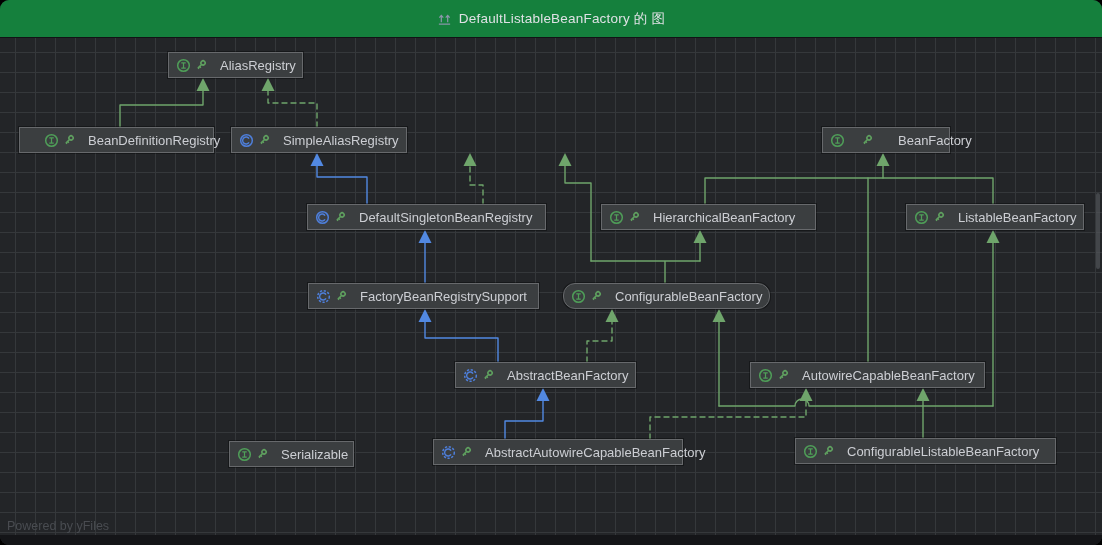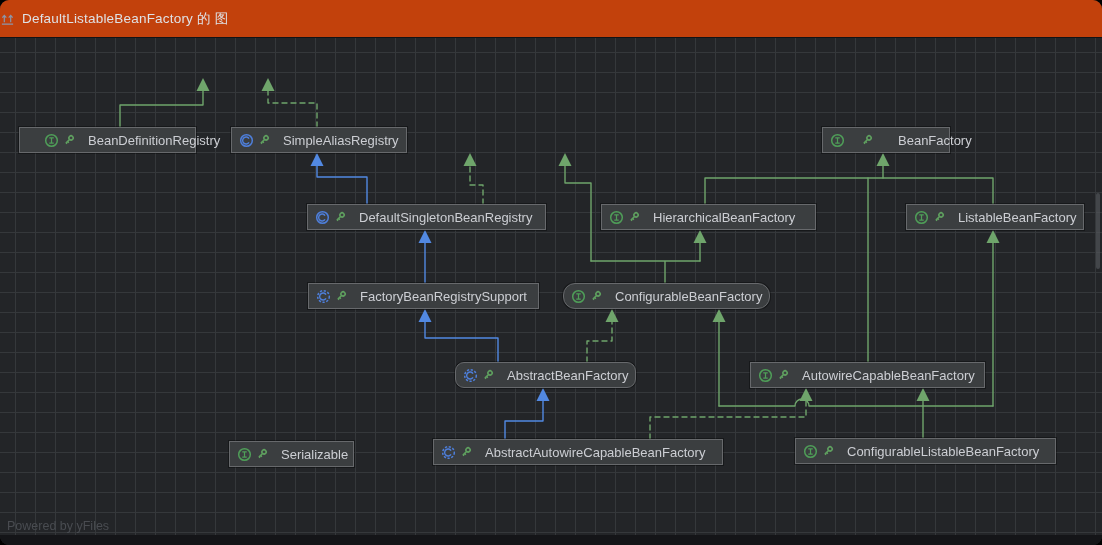--- a/index.html
+++ b/index.html
@@ -1,19 +1,19 @@
 <!DOCTYPE html>
 <html><head>
 <meta charset="utf-8">
 <style>
   html,body{margin:0;padding:0;background:#000;}
   *{box-sizing:border-box;}
   body{font-family:"Liberation Sans", sans-serif;}
   .window{position:relative;width:1102px;height:545px;background:#232528;border-radius:9px;overflow:hidden;}
-  .titlebar{position:absolute;left:0;top:0;width:100%;height:38px;background:#c2410c;border-bottom:1px solid #121316;display:flex;align-items:center;justify-content:flex-start;gap:7px;z-index:5;}
+  .titlebar{position:absolute;left:0;top:0;width:100%;height:38px;background:#15803d;border-bottom:1px solid #121316;display:flex;align-items:center;justify-content:center;gap:7px;z-index:5;}
   .titlebar .title{color:#dfe1e5;font-size:13.5px;letter-spacing:.2px;}
   .canvas{position:absolute;left:0;top:38px;width:1102px;height:497px;
     background-color:#232528;
     background-image:linear-gradient(#35383b 1px, transparent 1px),linear-gradient(90deg,#35383b 1px, transparent 1px);
     background-size:20px 20px;background-position:-5px -6px;}
   .footer{position:absolute;left:0;bottom:0;width:100%;height:10px;background:#141518;z-index:4;}
   svg.edges{position:absolute;left:0;top:0;z-index:1;pointer-events:none;}
   .node{position:absolute;height:26px;background:#3b3e40;border:1px solid #67696c;display:flex;align-items:center;padding-left:7px;z-index:2;box-shadow:0 0 0 1px rgba(0,0,0,.35);}
   .node .label{color:#ccced3;font-size:13px;margin-left:13px;white-space:nowrap;}
   .tico{width:15px;height:15px;flex:0 0 auto;}
@@ -109,21 +109,30 @@
       <polygon points="993,230 986.5,243 999.5,243"></polygon>
     </g>
     <g fill="#5289e2">
       <polygon points="317,153 310.5,166 323.5,166"></polygon>
       <polygon points="425,309 418.5,322 431.5,322"></polygon>
       <polygon points="425,230 418.5,243 431.5,243"></polygon>
       <polygon points="543,388 536.5,401 549.5,401"></polygon>
     </g>
   </svg>
 
-  <div class="node" style="left:19px;top:127px;width:177px;padding-left:24px;">
+  <div class="node" style="left:168px;top:52px;width:135px;">
+    <svg class="tico">
+        <use href="#ic-interface"></use>
+      </svg>
+    <svg class="kico">
+        <use href="#ic-key"></use>
+      </svg>
+    <span class="label">AliasRegistry</span>
+  </div>
+  <div class="node" style="left:19px;top:127px;width:195px;padding-left:24px;">
     <svg class="tico">
         <use href="#ic-interface"></use>
       </svg>
     <svg class="kico">
         <use href="#ic-key"></use>
       </svg>
     <span class="label">BeanDefinitionRegistry</span>
   </div>
   <div class="node" style="left:231px;top:127px;width:176px;">
     <svg class="tico">
@@ -181,21 +190,21 @@
   </div>
   <div class="node" style="left:563px;top:283px;width:207px;border-radius:12px;">
     <svg class="tico">
         <use href="#ic-interface"></use>
       </svg>
     <svg class="kico">
         <use href="#ic-key"></use>
       </svg>
     <span class="label">ConfigurableBeanFactory</span>
   </div>
-  <div class="node" style="left:455px;top:362px;width:181px;border-radius:9px;">
+  <div class="node" style="left:455px;top:362px;width:181px;">
     <svg class="tico">
         <use href="#ic-abstract"></use>
       </svg>
     <svg class="kico">
         <use href="#ic-key"></use>
       </svg>
     <span class="label">AbstractBeanFactory</span>
   </div>
   <div class="node" style="left:750px;top:362px;width:235px;">
     <svg class="tico">
@@ -208,21 +217,21 @@
   </div>
   <div class="node" style="left:229px;top:441px;width:125px;">
     <svg class="tico">
         <use href="#ic-interface"></use>
       </svg>
     <svg class="kico">
         <use href="#ic-key"></use>
       </svg>
     <span class="label">Serializable</span>
   </div>
-  <div class="node" style="left:433px;top:439px;width:290px;align-items:center;">
+  <div class="node" style="left:433px;top:439px;width:250px;align-items:center;">
     <svg class="tico">
         <use href="#ic-abstract"></use>
       </svg>
     <svg class="kico">
         <use href="#ic-key"></use>
       </svg>
     <span class="label">AbstractAutowireCapableBeanFactory</span>
   </div>
   <div class="node" style="left:795px;top:438px;width:261px;">
     <svg class="tico">

